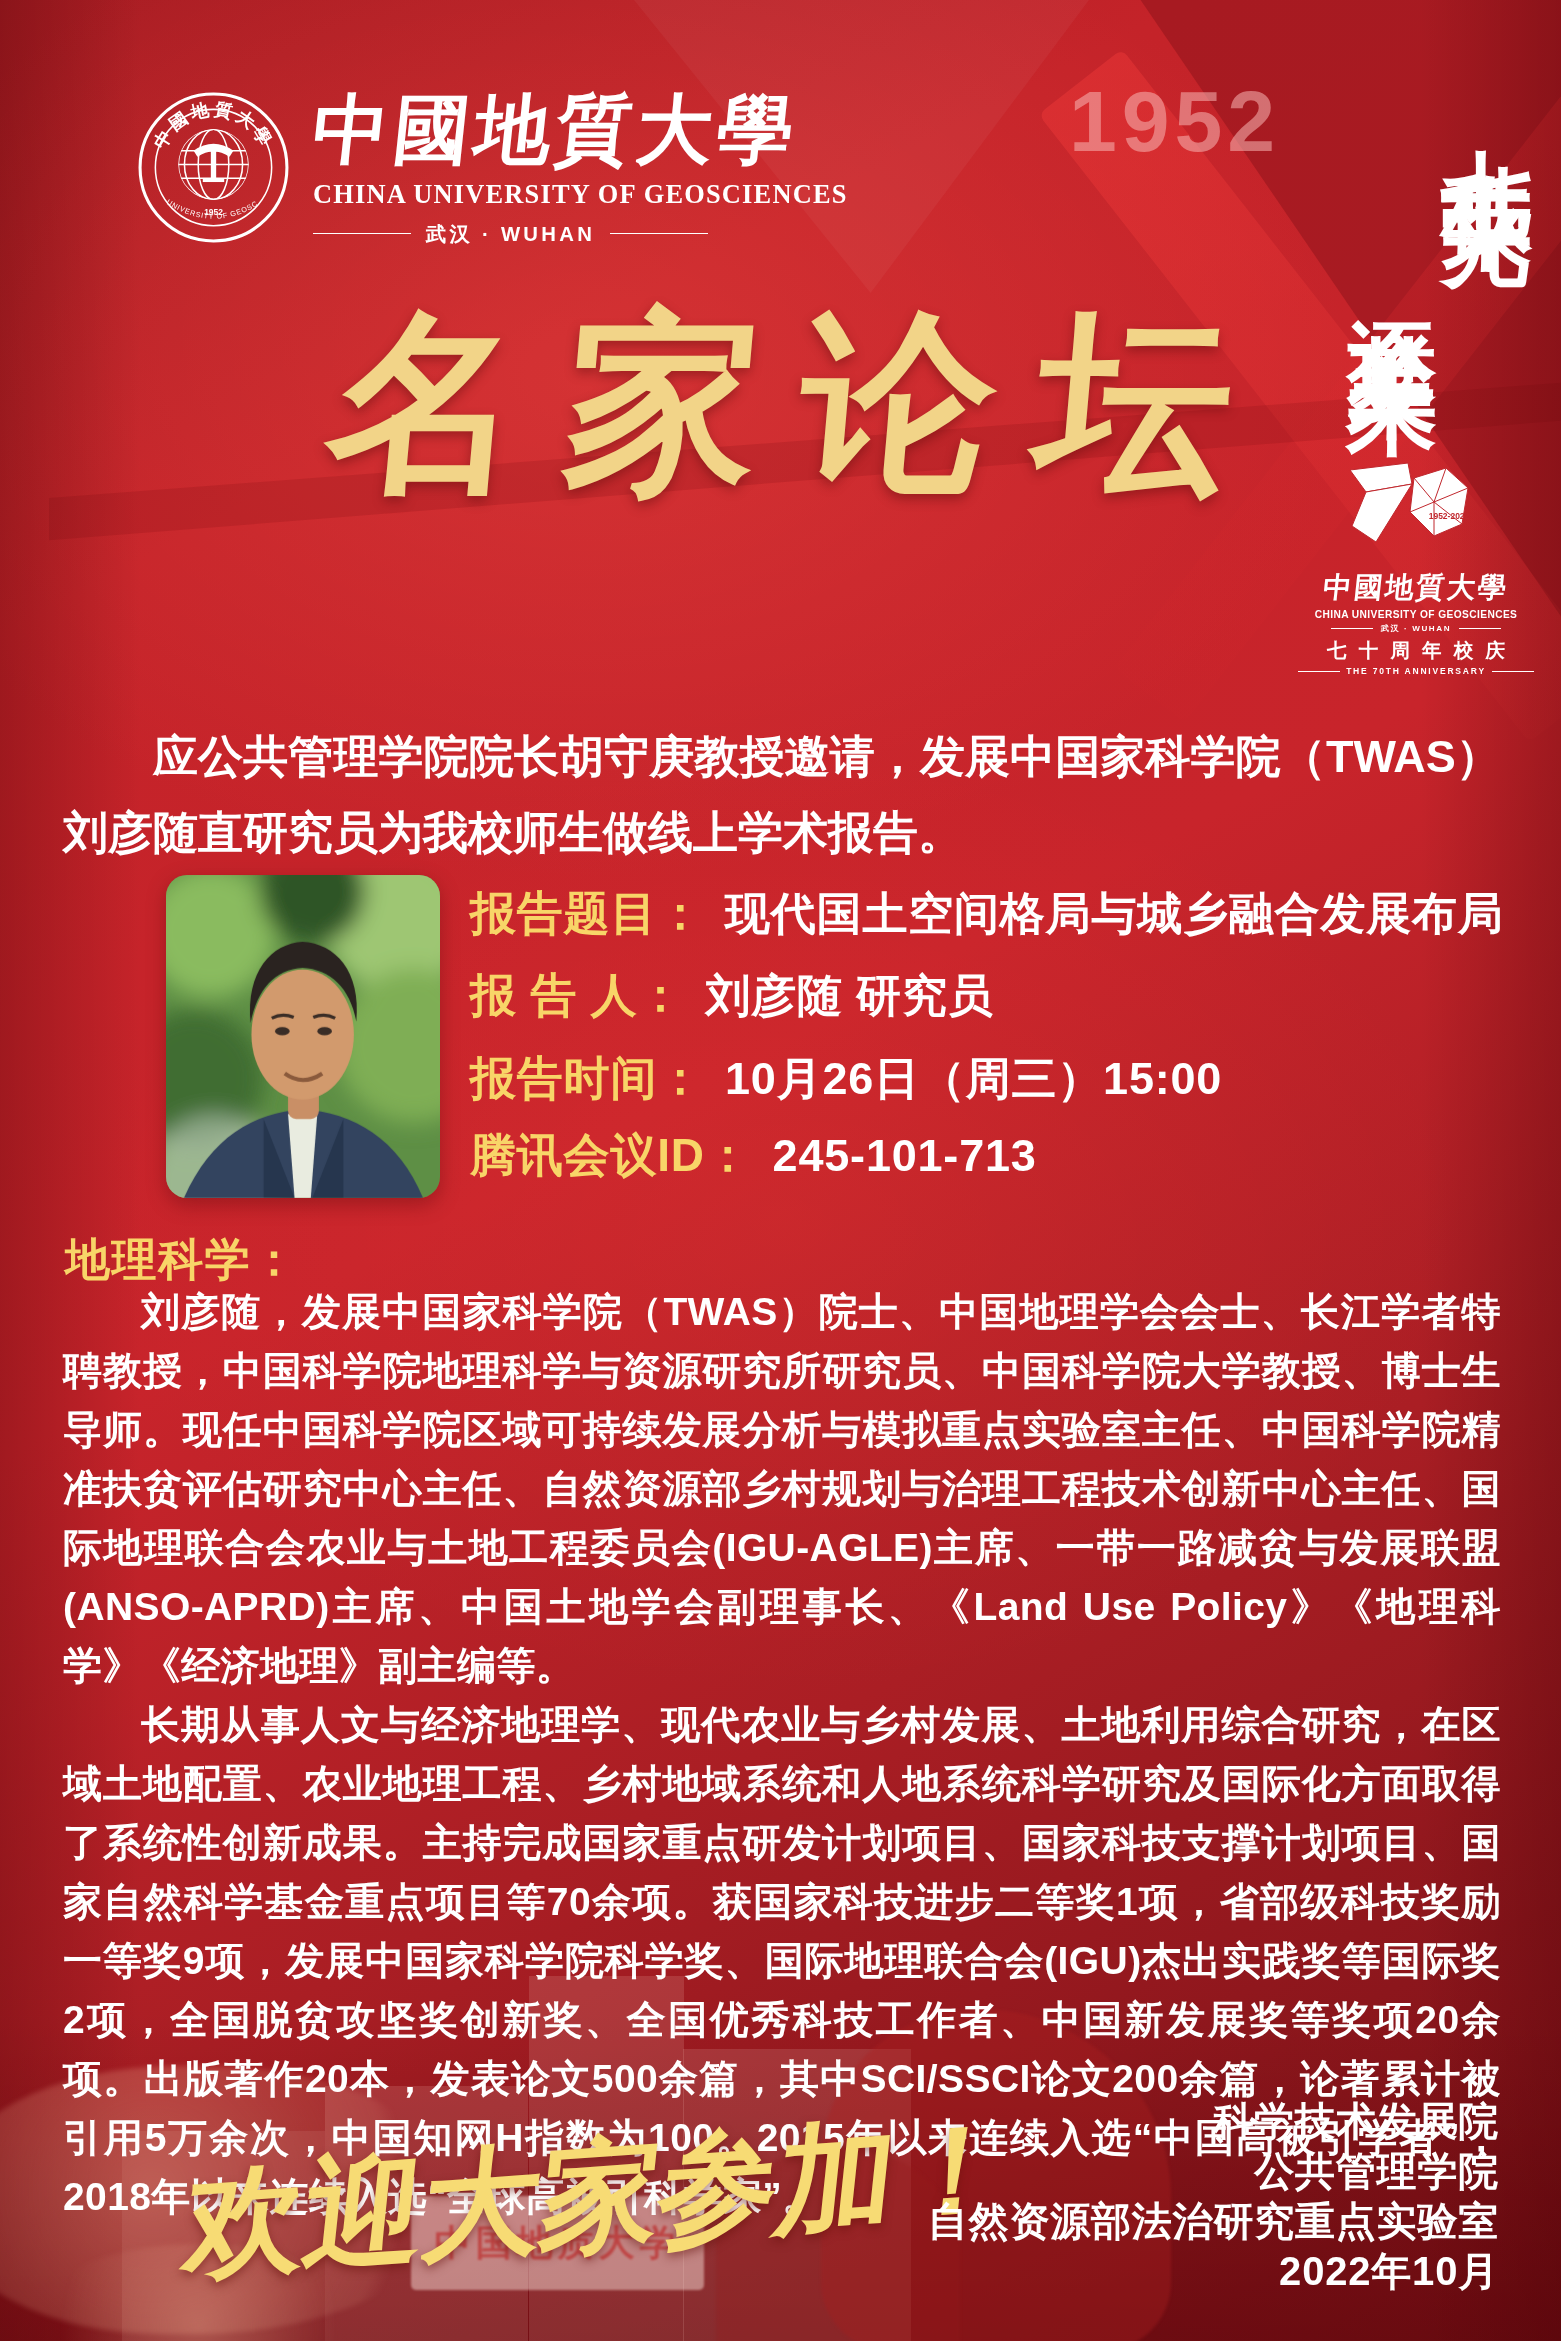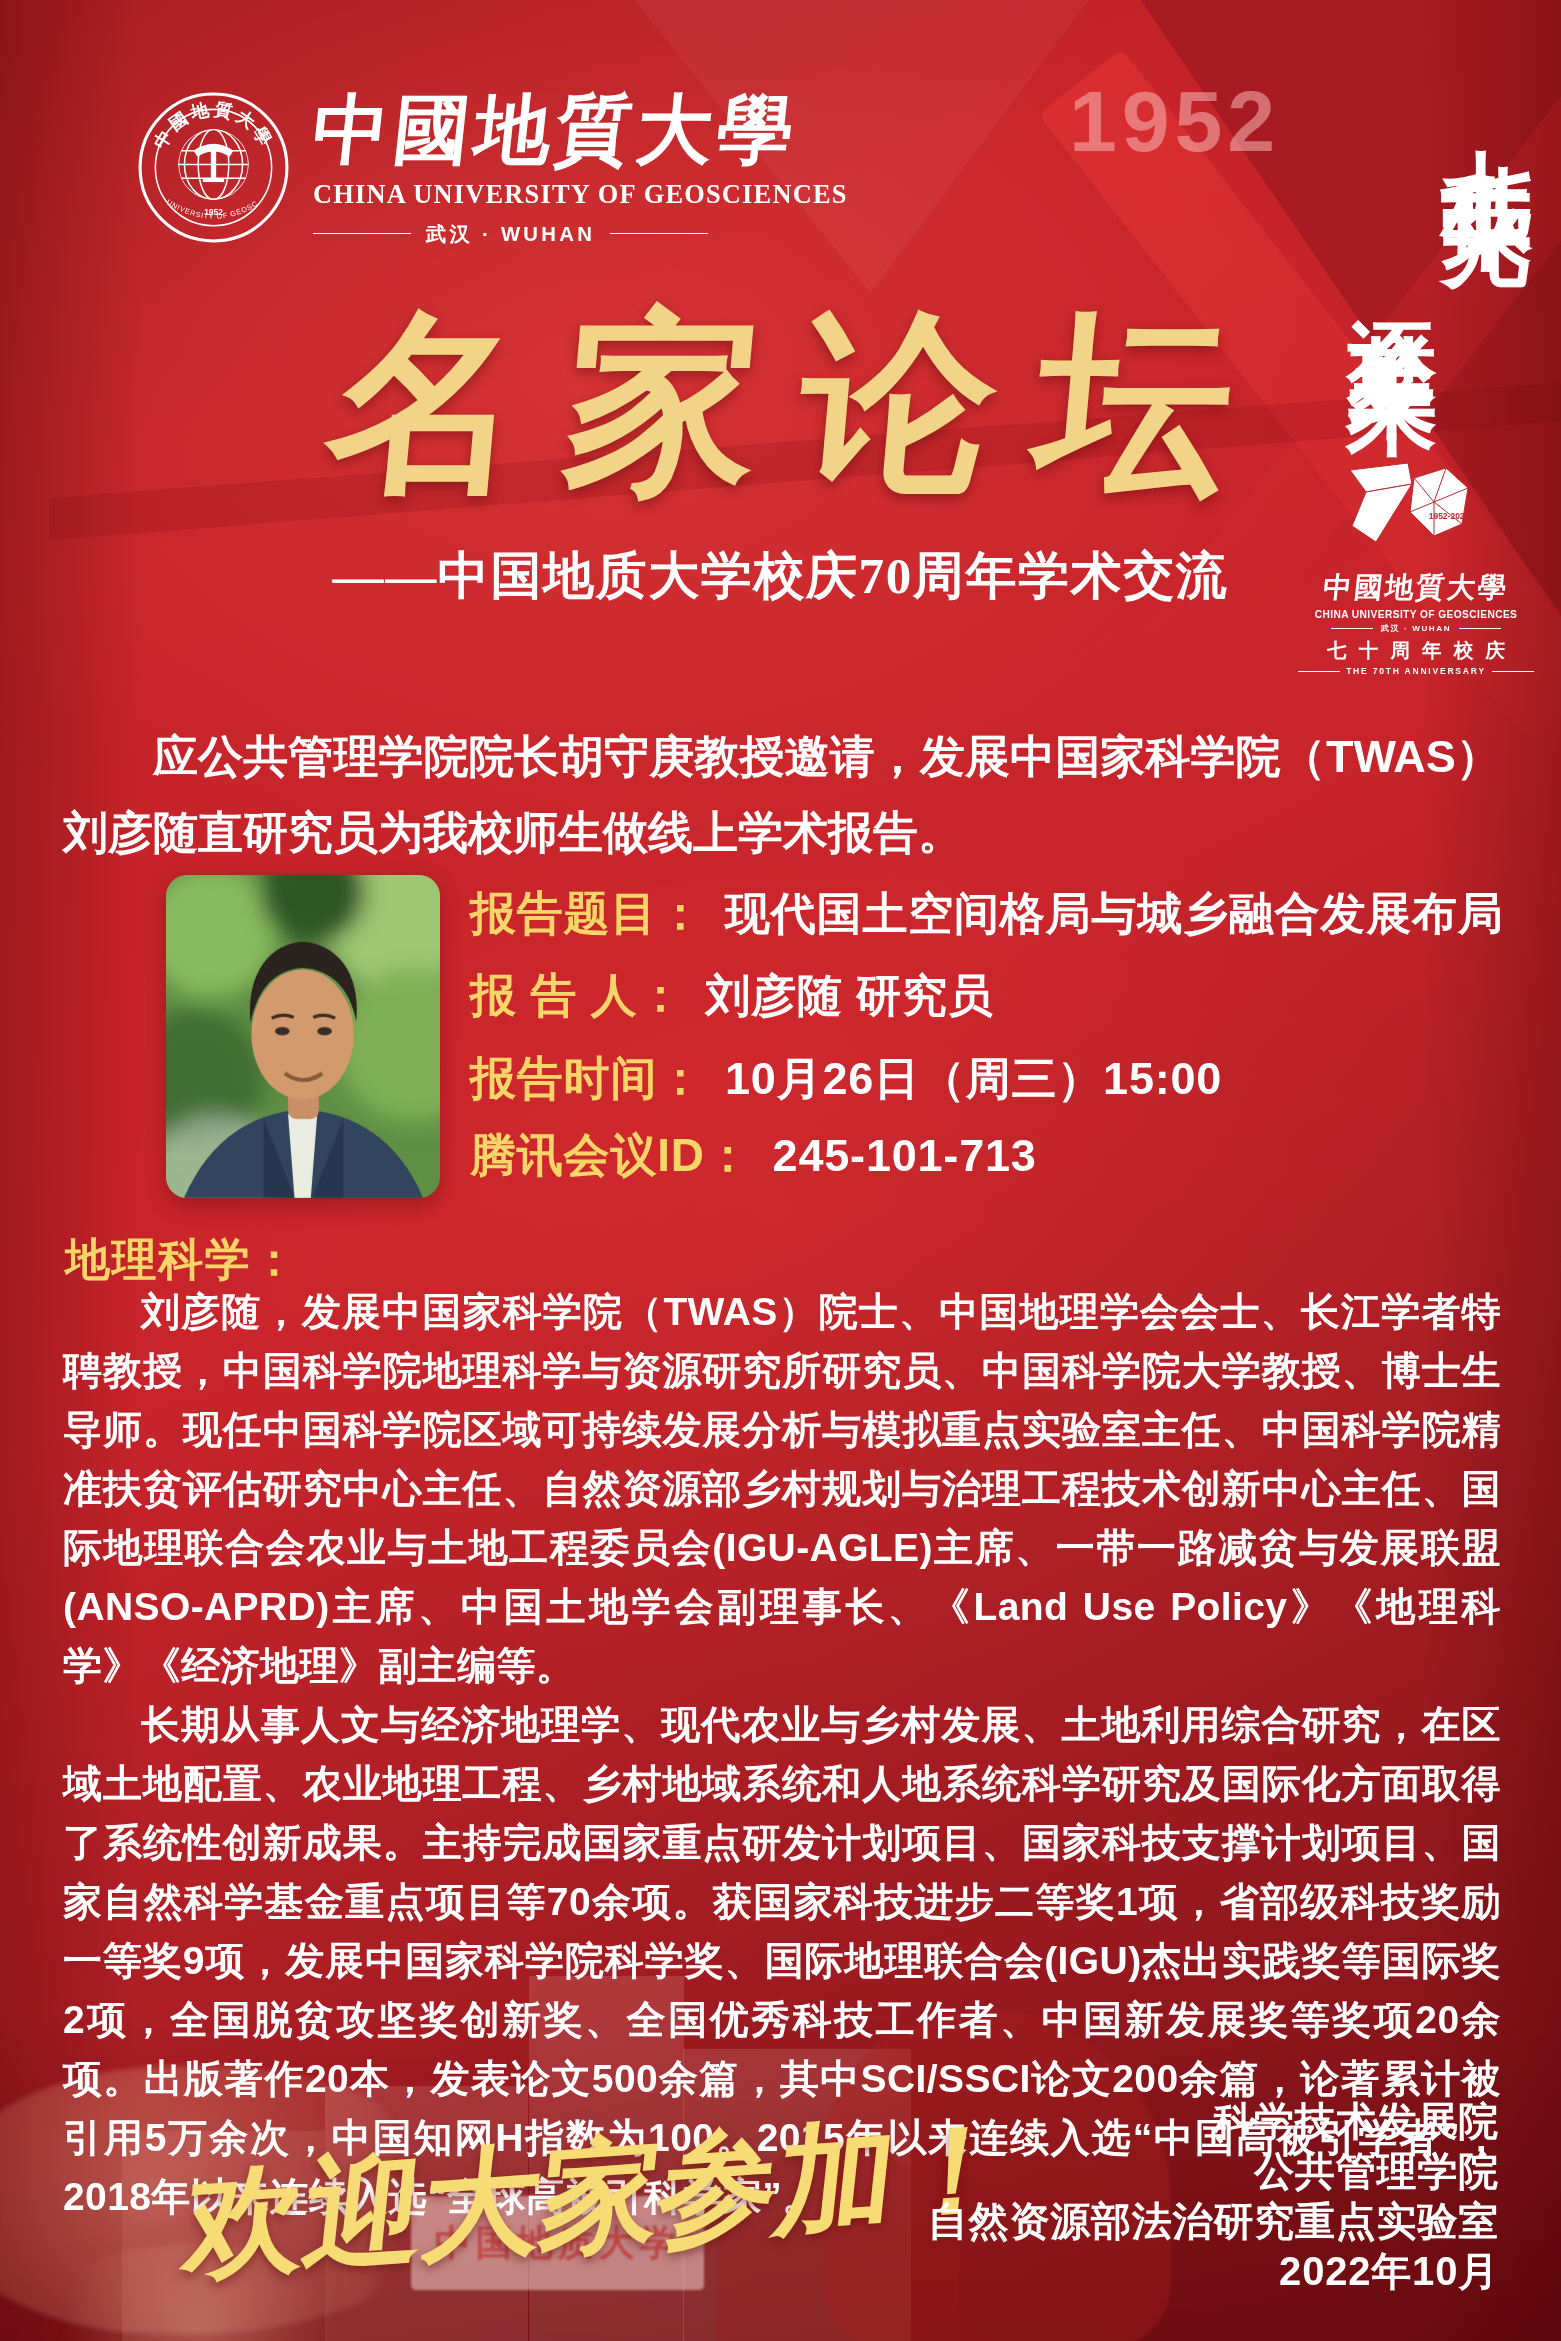--- a/index.html
+++ b/index.html
@@ -208,21 +208,20 @@
     </div>
     <div class="a-cn2">七十周年校庆</div>
     <div class="a-row">
       <i class="ln"></i>
       <span class="a-en2">THE 70TH ANNIVERSARY</span>
       <i class="ln"></i>
     </div>
   </div>
 
   <div class="forum-title">名家论坛</div>
-  <div class="forum-sub">——中国地质大学校庆70周年学术交流</div>
 
   <p class="intro">应公共管理学院院长胡守庚教授邀请，发展中国家科学院（TWAS）刘彦随直研究员为我校师生做线上学术报告。</p>
 
   <div class="photo">
     <svg width="274" height="323" viewBox="0 0 337 397">
       <defs>
           <filter id="pb">
             <feGaussianBlur stdDeviation="14"></feGaussianBlur>
           </filter>
         </defs>

